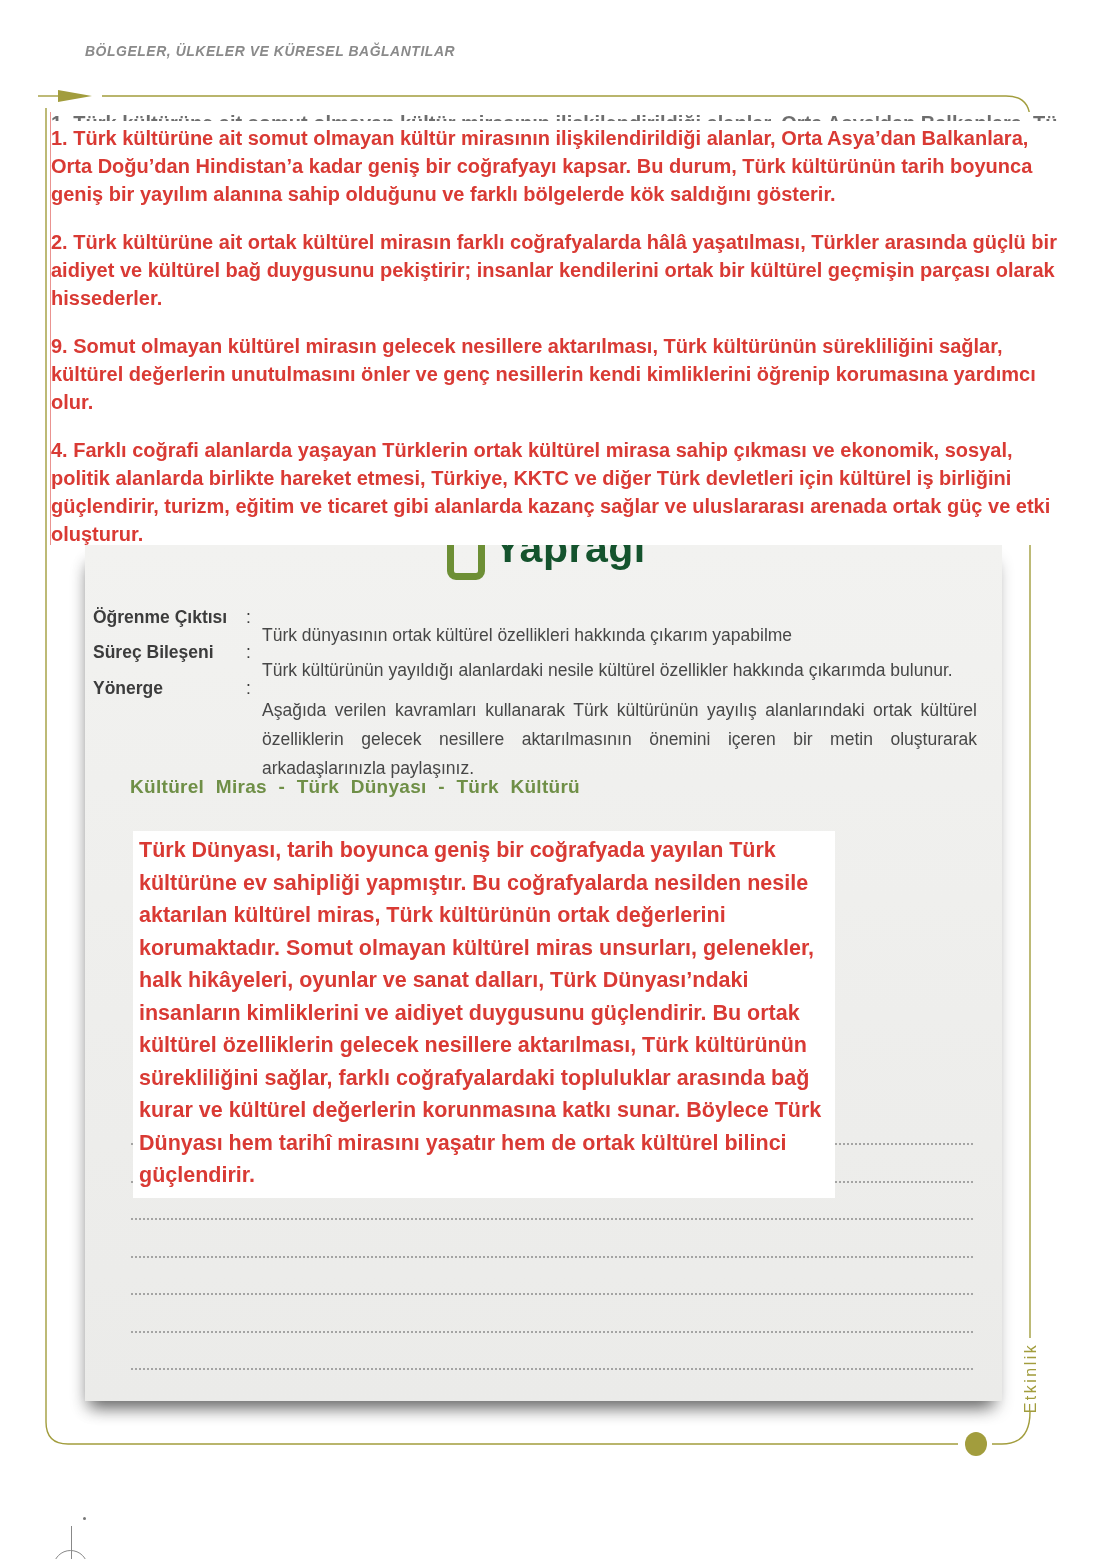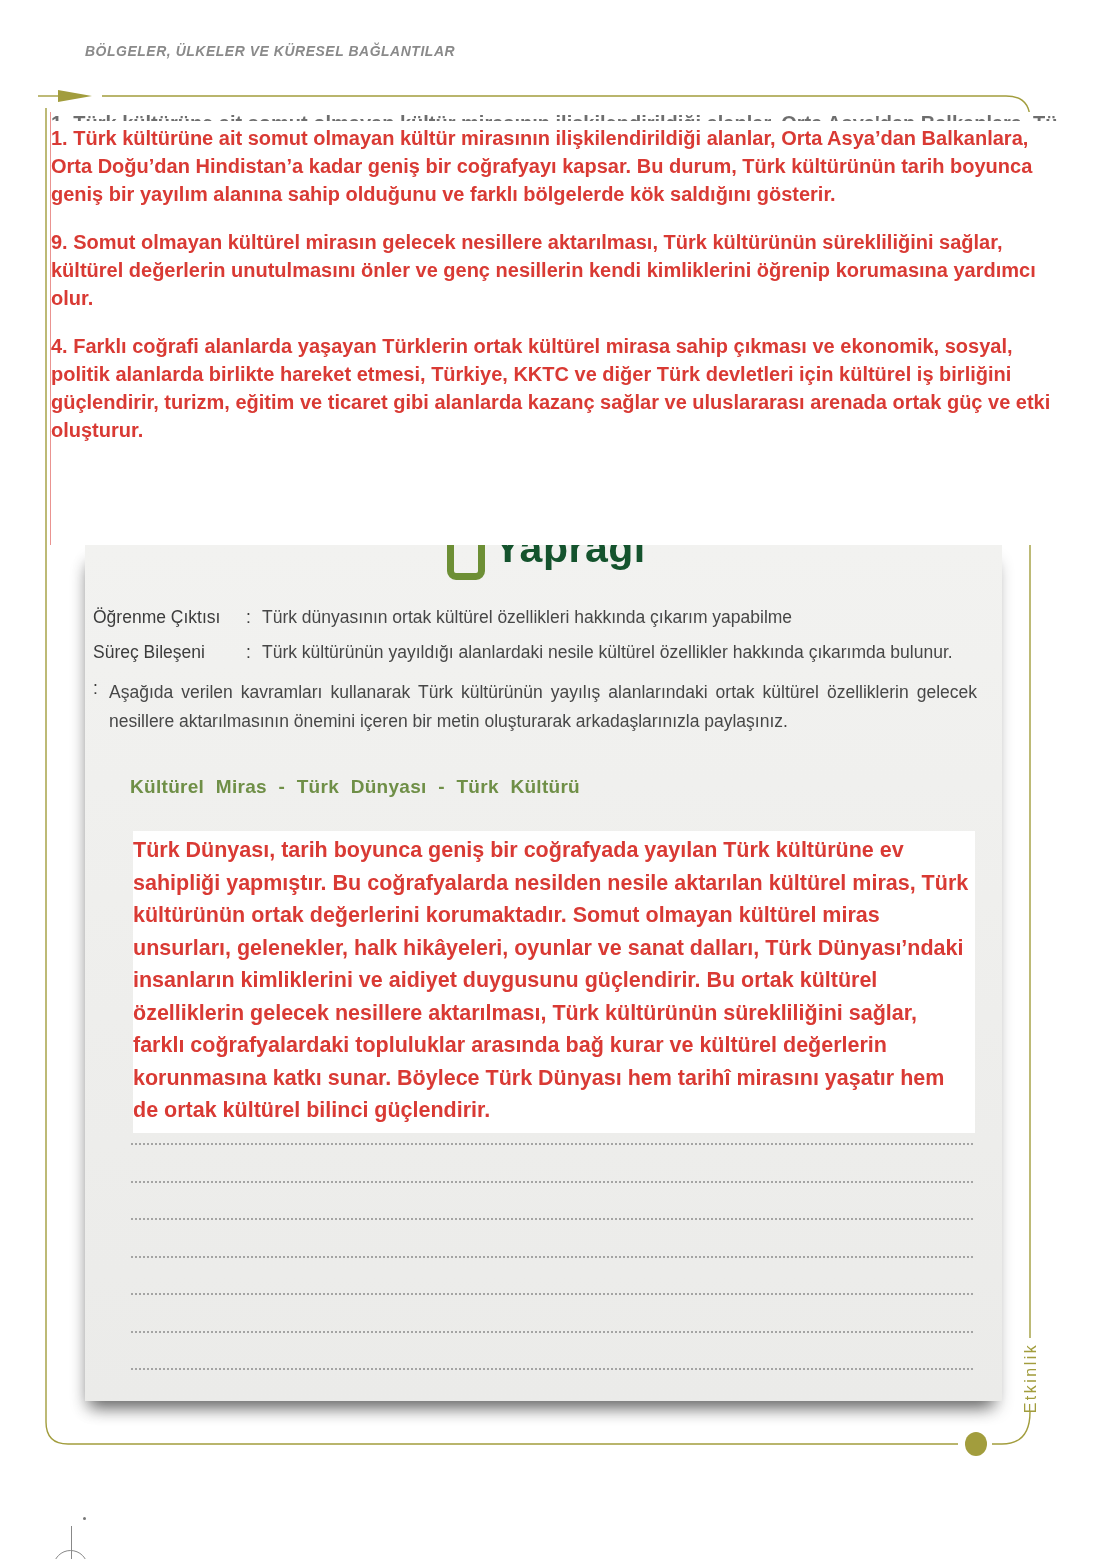--- a/index.html
+++ b/index.html
@@ -40,23 +40,23 @@
   .logo-icon {
     position:absolute; left:447px; top:533px; width:38px; height:47px; z-index:3;
     border:7px solid #6d8f35; border-radius:9px;
   }
   .logo-text {
     position:absolute; left:494px; top:525px; z-index:3;
     color:#14532d; font-size:41px; font-weight:bold; letter-spacing:.5px;
   }
 
   .ws-row { position:absolute; left:93px; width:884px; display:flex; z-index:4; }
-  .ws-label { width:153px; flex:0 0 153px; font-size:17.5px; font-weight:normal; color:#3c3c3c; }
+  .ws-label { width:153px; flex:0 0 153px; font-size:17.5px; font-weight:bold; color:#3c3c3c; }
   .ws-colon { width:16px; flex:0 0 16px; font-size:17.5px; color:#3c3c3c; }
-  .ws-value { flex:1; font-size:17.5px; color:#474747; line-height:29px; }
+  .ws-value { flex:1; font-size:17.5px; color:#474747; line-height:29px;margin-top:18px; }
   .ws-row-1 { top:607px; } .ws-row-2 { top:642px; } .ws-row-3 { top:678px; }
   .ws-row-3 .ws-value { text-align:justify; }
   .ws-row-1 .ws-value, .ws-row-2 .ws-value { line-height:21px; }
 
   .keywords {
     position:absolute; left:130px; top:776px; width:845px; z-index:4;
     color:#6f8f47; font-size:19px; font-weight:bold; 
     word-spacing:6px; letter-spacing:.3px;
   }
 
@@ -72,22 +72,22 @@
     padding:0 4px 0 0; overflow:hidden;
   }
   .ghost-line { height:8px; overflow:hidden; margin:1px 0 3px 0; }
   .ghost-line span { display:block; font-size:20px; font-weight:bold; color:#4b4b4b; opacity:.8; margin-top:-1px; white-space:nowrap; }
   .answer-p {
     color:#d93a34; font-size:20px; font-weight:bold; line-height:28px;
     margin-bottom:20px;
   }
 
   .essay-box {
-    position:absolute; left:133px; top:831px; width:842px; min-height:294px; z-index:5;
-    background:#ffffff; padding:3px 6px 6px 0;
+    position:absolute; left:133px; top:831px; width:702px; min-height:294px; z-index:5;
+    background:#ffffff; padding:3px 6px 6px 6px;
   }
   .essay-text { color:#d93a34; font-size:21.5px; font-weight:bold; line-height:32.5px; }
 </style>
 </head>
 <body>
 
 <div class="header-title">BÖLGELER, ÜLKELER VE KÜRESEL BAĞLANTILAR</div>
 
 <svg class="frame-svg" width="1105" height="1559" viewBox="0 0 1105 1559">
   <g fill="none" stroke="#a29d3d" stroke-width="1.4">
@@ -111,39 +111,41 @@
   <div class="ws-label">Öğrenme Çıktısı</div>
   <div class="ws-colon">:</div>
   <div class="ws-value">Türk dünyasının ortak kültürel özellikleri hakkında çıkarım yapabilme</div>
 </div>
 <div class="ws-row ws-row-2">
   <div class="ws-label">Süreç Bileşeni</div>
   <div class="ws-colon">:</div>
   <div class="ws-value">Türk kültürünün yayıldığı alanlardaki nesile kültürel özellikler hakkında çıkarımda bulunur.</div>
 </div>
 <div class="ws-row ws-row-3">
+  <div class="ws-label">Yönerge</div>
   <div class="ws-colon">:</div>
   <div class="ws-value">Aşağıda verilen kavramları kullanarak Türk kültürünün yayılış alanlarındaki ortak kültürel özelliklerin gelecek nesillere aktarılmasının önemini içeren bir metin oluşturarak arkadaşlarınızla paylaşınız.</div>
 </div>
 
 <div class="keywords">Kültürel Miras  -  Türk Dünyası  -  Türk Kültürü</div>
 
 <div class="dotline" style="top:1143px"></div>
 <div class="dotline" style="top:1181px"></div>
 <div class="dotline" style="top:1218px"></div>
 <div class="dotline" style="top:1256px"></div>
 <div class="dotline" style="top:1293px"></div>
 <div class="dotline" style="top:1331px"></div>
 <div class="dotline" style="top:1368px"></div>
 
 <div class="answers-box">
   <div class="ghost-line">
     <span>1. Türk kültürüne ait somut olmayan kültür mirasının ilişkilendirildiği alanlar, Orta Asya'dan Balkanlara, Türk kültürünün</span>
   </div>
   <div class="answer-p">1. Türk kültürüne ait somut olmayan kültür mirasının ilişkilendirildiği alanlar, Orta Asya’dan Balkanlara, Orta Doğu’dan Hindistan’a kadar geniş bir coğrafyayı kapsar. Bu durum, Türk kültürünün tarih boyunca geniş bir yayılım alanına sahip olduğunu ve farklı bölgelerde kök saldığını gösterir.</div>
+  <div class="answer-p">2. Türk kültürüne ait ortak kültürel mirasın farklı coğrafyalarda hâlâ yaşatılması, Türkler arasında güçlü bir aidiyet ve kültürel bağ duygusunu pekiştirir; insanlar kendilerini ortak bir kültürel geçmişin parçası olarak hissederler.</div>
   <div class="answer-p">9. Somut olmayan kültürel mirasın gelecek nesillere aktarılması, Türk kültürünün sürekliliğini sağlar, kültürel değerlerin unutulmasını önler ve genç nesillerin kendi kimliklerini öğrenip korumasına yardımcı olur.</div>
   <div class="answer-p">4. Farklı coğrafi alanlarda yaşayan Türklerin ortak kültürel mirasa sahip çıkması ve ekonomik, sosyal, politik alanlarda birlikte hareket etmesi, Türkiye, KKTC ve diğer Türk devletleri için kültürel iş birliğini güçlendirir, turizm, eğitim ve ticaret gibi alanlarda kazanç sağlar ve uluslararası arenada ortak güç ve etki oluşturur.</div>
 </div>
 
 <div class="essay-box">
   <div class="essay-text">Türk Dünyası, tarih boyunca geniş bir coğrafyada yayılan Türk kültürüne ev sahipliği yapmıştır. Bu coğrafyalarda nesilden nesile aktarılan kültürel miras, Türk kültürünün ortak değerlerini korumaktadır. Somut olmayan kültürel miras unsurları, gelenekler, halk hikâyeleri, oyunlar ve sanat dalları, Türk Dünyası’ndaki insanların kimliklerini ve aidiyet duygusunu güçlendirir. Bu ortak kültürel özelliklerin gelecek nesillere aktarılması, Türk kültürünün sürekliliğini sağlar, farklı coğrafyalardaki topluluklar arasında bağ kurar ve kültürel değerlerin korunmasına katkı sunar. Böylece Türk Dünyası hem tarihî mirasını yaşatır hem de ortak kültürel bilinci güçlendirir.</div>
 </div>
 
 <div class="page-badge">
   <span>218</span>

